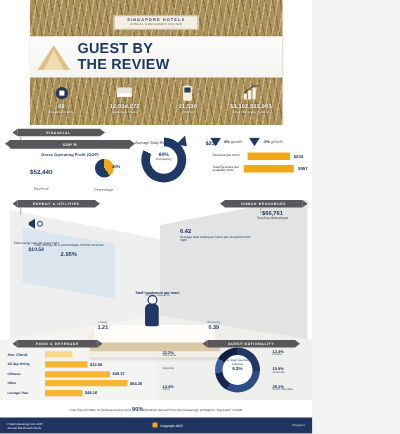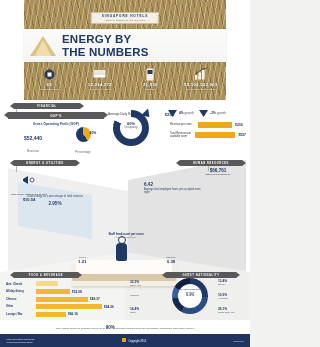--- a/index.html
+++ b/index.html
@@ -181,22 +181,22 @@
   </div>
 
   <div class="title-band">
     <div class="tri">
       <svg width="30" height="24" viewBox="0 0 30 24">
           <polygon points="15,2 28,22 2,22" fill="#d8b973" opacity=".85"></polygon>
           <polygon points="15,6 23,22 7,22" fill="#f1e0b4" opacity=".9"></polygon>
         </svg>
     </div>
     <div>
-      <div class="title-txt">ENERGY BY</div>
-      <div class="title-txt">THE NUMBERS</div>
+      <div class="title-txt">GUEST BY</div>
+      <div class="title-txt">THE REVIEW</div>
     </div>
   </div>
 
   <div class="topstats">
     <div class="tstat">
       <div class="ic">
         <svg width="11" height="11" viewBox="0 0 22 22">
             <circle cx="11" cy="11" r="10" fill="#2b3b54"></circle>
             <rect x="7" y="7" width="8" height="8" fill="#fff"></rect>
           </svg>

